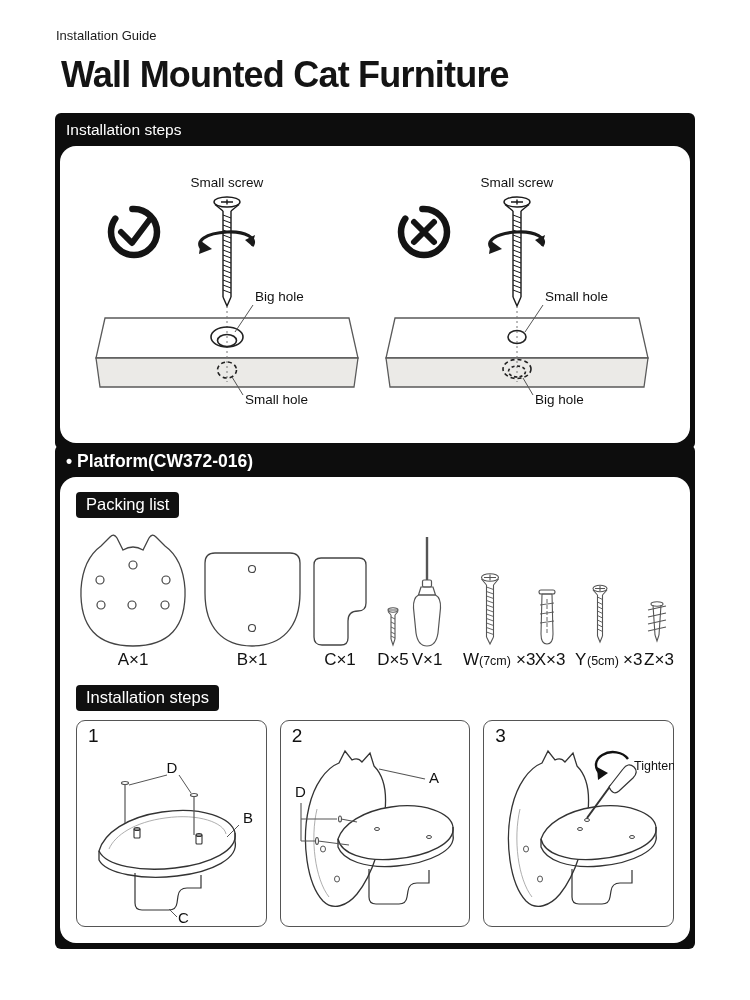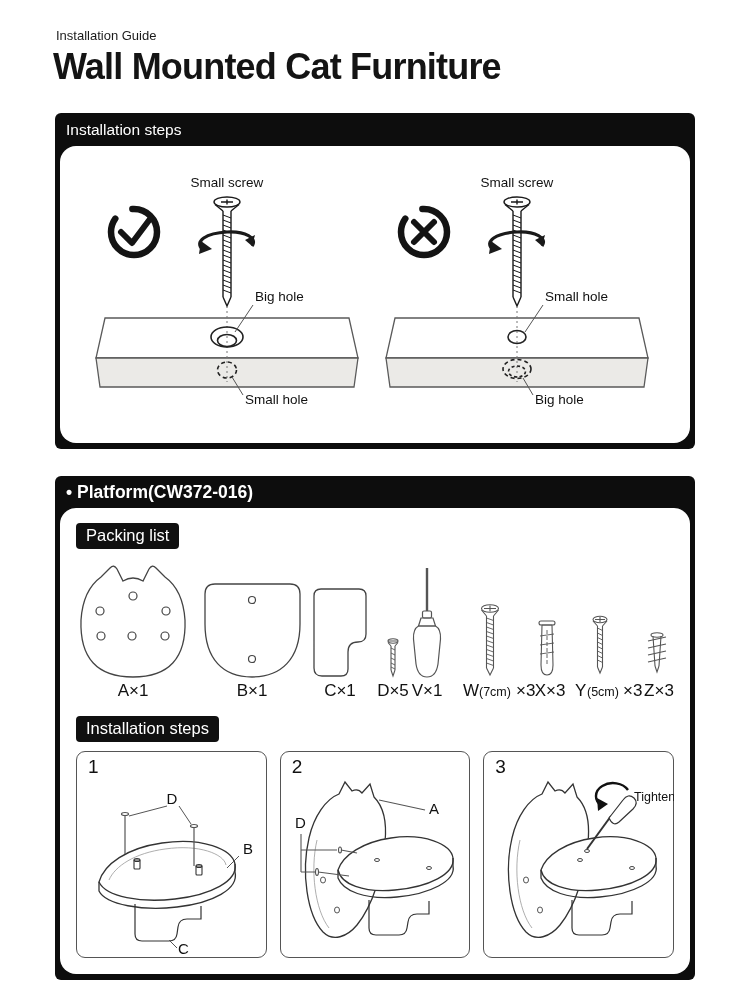--- a/index.html
+++ b/index.html
@@ -1,22 +1,22 @@
 <!DOCTYPE html>
 <html><head>
 <meta charset="utf-8">
 <style>
   html,body{margin:0;padding:0;background:#ffffff;}
   .page{position:relative;width:750px;height:1000px;background:#fff;overflow:hidden;
         font-family:"Liberation Sans", sans-serif;color:#111;}
   .kicker{position:absolute;left:56px;top:28px;font-size:13px;color:#1a1a1a;}
-  .title{position:absolute;left:53px;top:46px;font-size:36px;font-weight:700;letter-spacing:-0.8px;color:#141414;margin:0;}
+  .title{position:absolute;left:53px;top:46px;font-size:36px;font-weight:700;letter-spacing:-0.8px;color:#141414;margin:8px;}
   .frame{position:absolute;background:#0d0d0d;border-radius:6px;}
   .frame1{left:55px;top:113px;width:640px;height:336px;}
-  .frame2{left:55px;top:476px;width:640px;height:504px;}
+  .frame2{left:55px;top:445px;width:640px;height:504px;}
   .frame-header{height:33px;display:flex;align-items:center;padding-left:11px;color:#fff;font-size:15.5px;}
   .frame2 .frame-header{height:32px;font-weight:700;font-size:17.5px;}
   .frame-body{position:absolute;left:5px;right:5px;bottom:6px;background:#fff;border-radius:16px;}
   .frame1 .frame-body{top:33px;}
   .frame2 .frame-body{top:32px;}
   .diagram{position:absolute;top:22px;}
   .diagram.left{left:17px;}
   .diagram.right{left:307px;}
   .badge-row{margin:0 0 0 16px;}
   .badge-row.first{padding-top:15px;}

